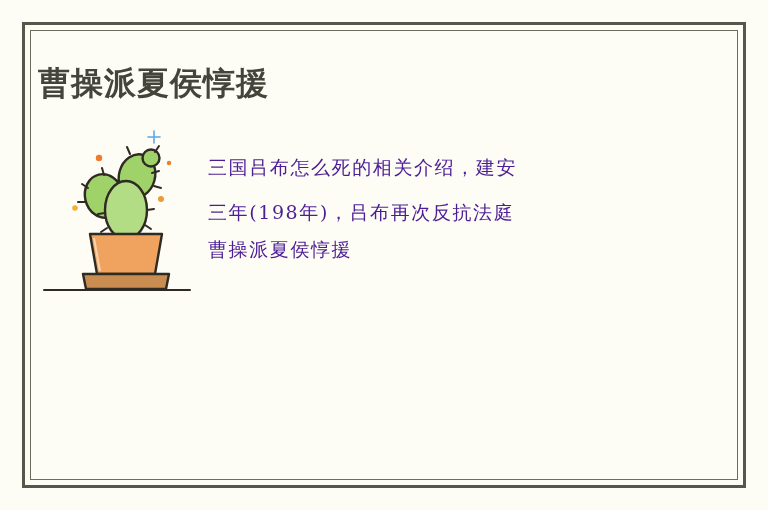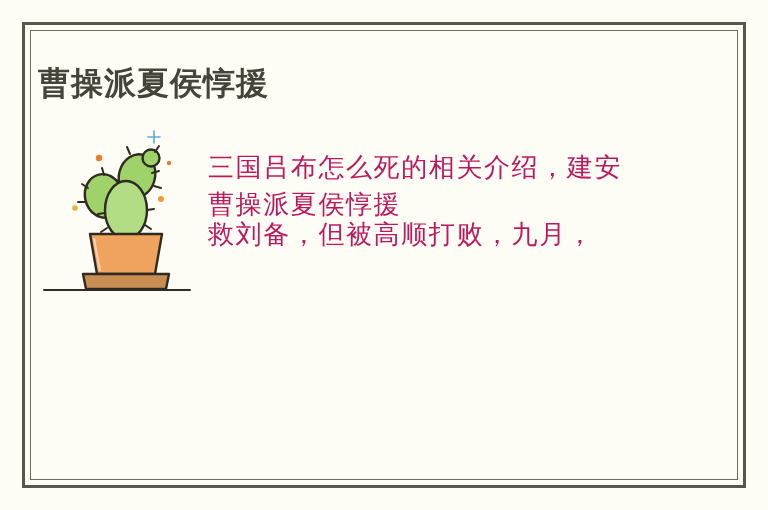--- a/index.html
+++ b/index.html
@@ -63,26 +63,26 @@
   
   #article-body {
     position: absolute;
     left: 208px;
     top: 145px;
     width: 430px;
     color: #4a4a40;
     font-family: "DejaVu Serif", "Liberation Serif", serif;
   }
   .body-line {
-    font-size: 26px;
+    font-size: 19px;
     letter-spacing: 1.6px;
     height: 45px;
     line-height: 45px;
     white-space: nowrap;
-    color: #be185d;
+    color: #4c1d95;
   }
   
   .body-line.overlap-top {
     height: 0;
     line-height: 0;
     position: relative;
     top: 14px;
   }
   .body-line.overlap-bottom {
     position: relative;
@@ -147,15 +147,15 @@
       <path d="M41 156 L127 156 L124 171 L44 171 Z" fill="#c98d52"></path>
     </g>
     <line x1="52" y1="120" x2="58" y2="153" stroke="#fdfcf5" stroke-width="2" opacity="0.55"></line>
 
     <line x1="2" y1="172" x2="148" y2="172" stroke="#2f2a22" stroke-width="2" stroke-linecap="round"></line>
   </svg>
 </div>
 
 <div id="article-body">
   <div class="body-line">三国吕布怎么死的相关介绍，建安</div>
+  <div class="body-line">三年(198年)，吕布再次反抗法庭</div>
   <div class="body-line overlap-top">曹操派夏侯惇援</div>
-  <div class="body-line overlap-bottom">救刘备，但被高顺打败，九月，</div>
 </div>
 
 </body></html>

